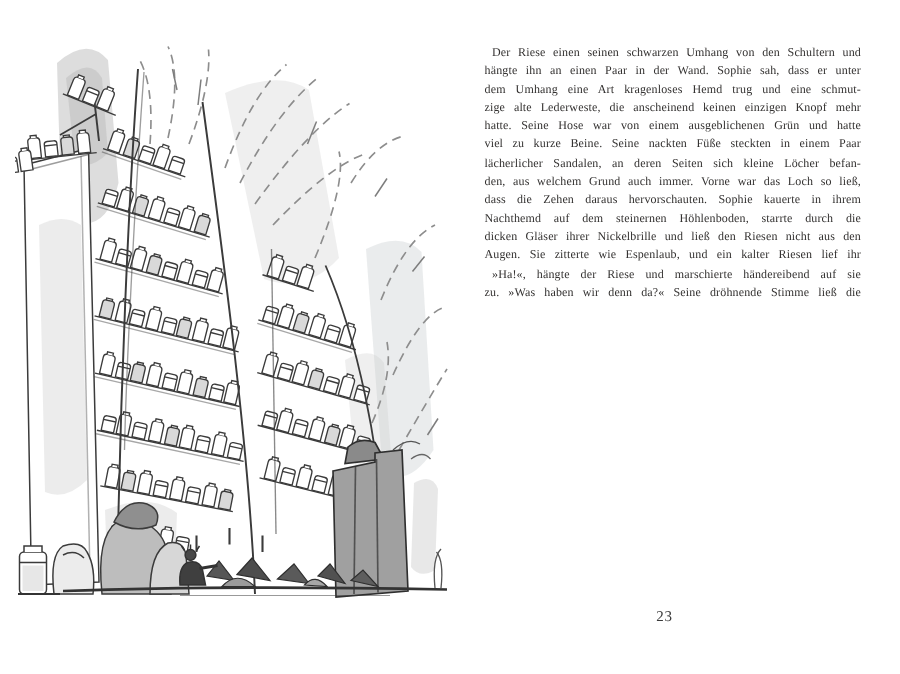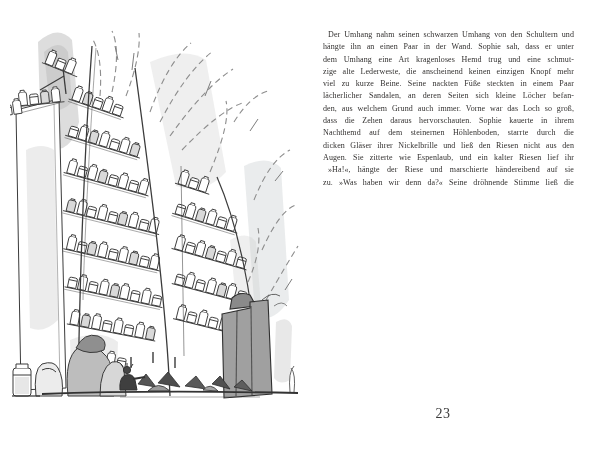--- a/index.html
+++ b/index.html
@@ -11,21 +11,21 @@
   .text-col{
     position:absolute;left:323px;top:29px;width:251px;
     font-size:8px;line-height:12.3px;color:#333130;
     letter-spacing:.1px;
   }
   .line{text-align:justify;text-align-last:justify;white-space:nowrap;overflow:hidden;}
   .line.last{text-align-last:left;}
   .line.indent{text-indent:5px;}
   .page-number{
     position:absolute;left:323px;top:406px;width:240px;text-align:center;
-    font-size:14px;color:#3a3a3a;letter-spacing:.5px;
+    font-size:10px;color:#3a3a3a;letter-spacing:.5px;
   }
 </style>
 </head>
 <body>
 
 <div style="position:absolute;inset:0;">
 
   <svg class="illustration" viewBox="10 22 300 385" xmlns="http://www.w3.org/2000/svg">
     <defs>
       <g id="jA">
@@ -295,27 +295,28 @@
 
     <g fill="none" stroke="#333">
       <path d="M42,394 Q150,390 298,393" stroke-width="1.8"></path>
       <path d="M12,396 H40" stroke-width="1.2"></path>
       <path d="M120,397 H260" stroke-width="0.8" opacity=".5"></path>
     </g>
   </svg>
 
   <div class="text-col">
       <div>
-        <div class="line indent">Der Umhang nahm seinen schwarzen Umhang von den Schultern und</div>
+        <div class="line indent">Der Riese einen seinen schwarzen Umhang von den Schultern und</div>
         <div class="line">hängte ihn an einen Paar in der Wand. Sophie sah, dass er unter</div>
         <div class="line">dem Umhang eine Art kragenloses Hemd trug und eine schmut-</div>
         <div class="line">zige alte Lederweste, die anscheinend keinen einzigen Knopf mehr</div>
+        <div class="line">hatte. Seine Hose war von einem ausgeblichenen Grün und hatte</div>
         <div class="line">viel zu kurze Beine. Seine nackten Füße steckten in einem Paar</div>
         <div class="line">lächerlicher Sandalen, an deren Seiten sich kleine Löcher befan-</div>
-        <div class="line">den, aus welchem Grund auch immer. Vorne war das Loch so groß,</div>
+        <div class="line">den, aus welchem Grund auch immer. Vorne war das Loch so ließ,</div>
         <div class="line">dass die Zehen daraus hervorschauten. Sophie kauerte in ihrem</div>
         <div class="line">Nachthemd auf dem steinernen Höhlenboden, starrte durch die</div>
         <div class="line">dicken Gläser ihrer Nickelbrille und ließ den Riesen nicht aus den</div>
         <div class="line">Augen. Sie zitterte wie Espenlaub, und ein kalter Riesen lief ihr</div>
       </div>
       <div>
         <div class="line indent">»Ha!«, hängte der Riese und marschierte händereibend auf sie</div>
         <div class="line">zu. »Was haben wir denn da?« Seine dröhnende Stimme ließ die</div>
       </div>
     </div>

